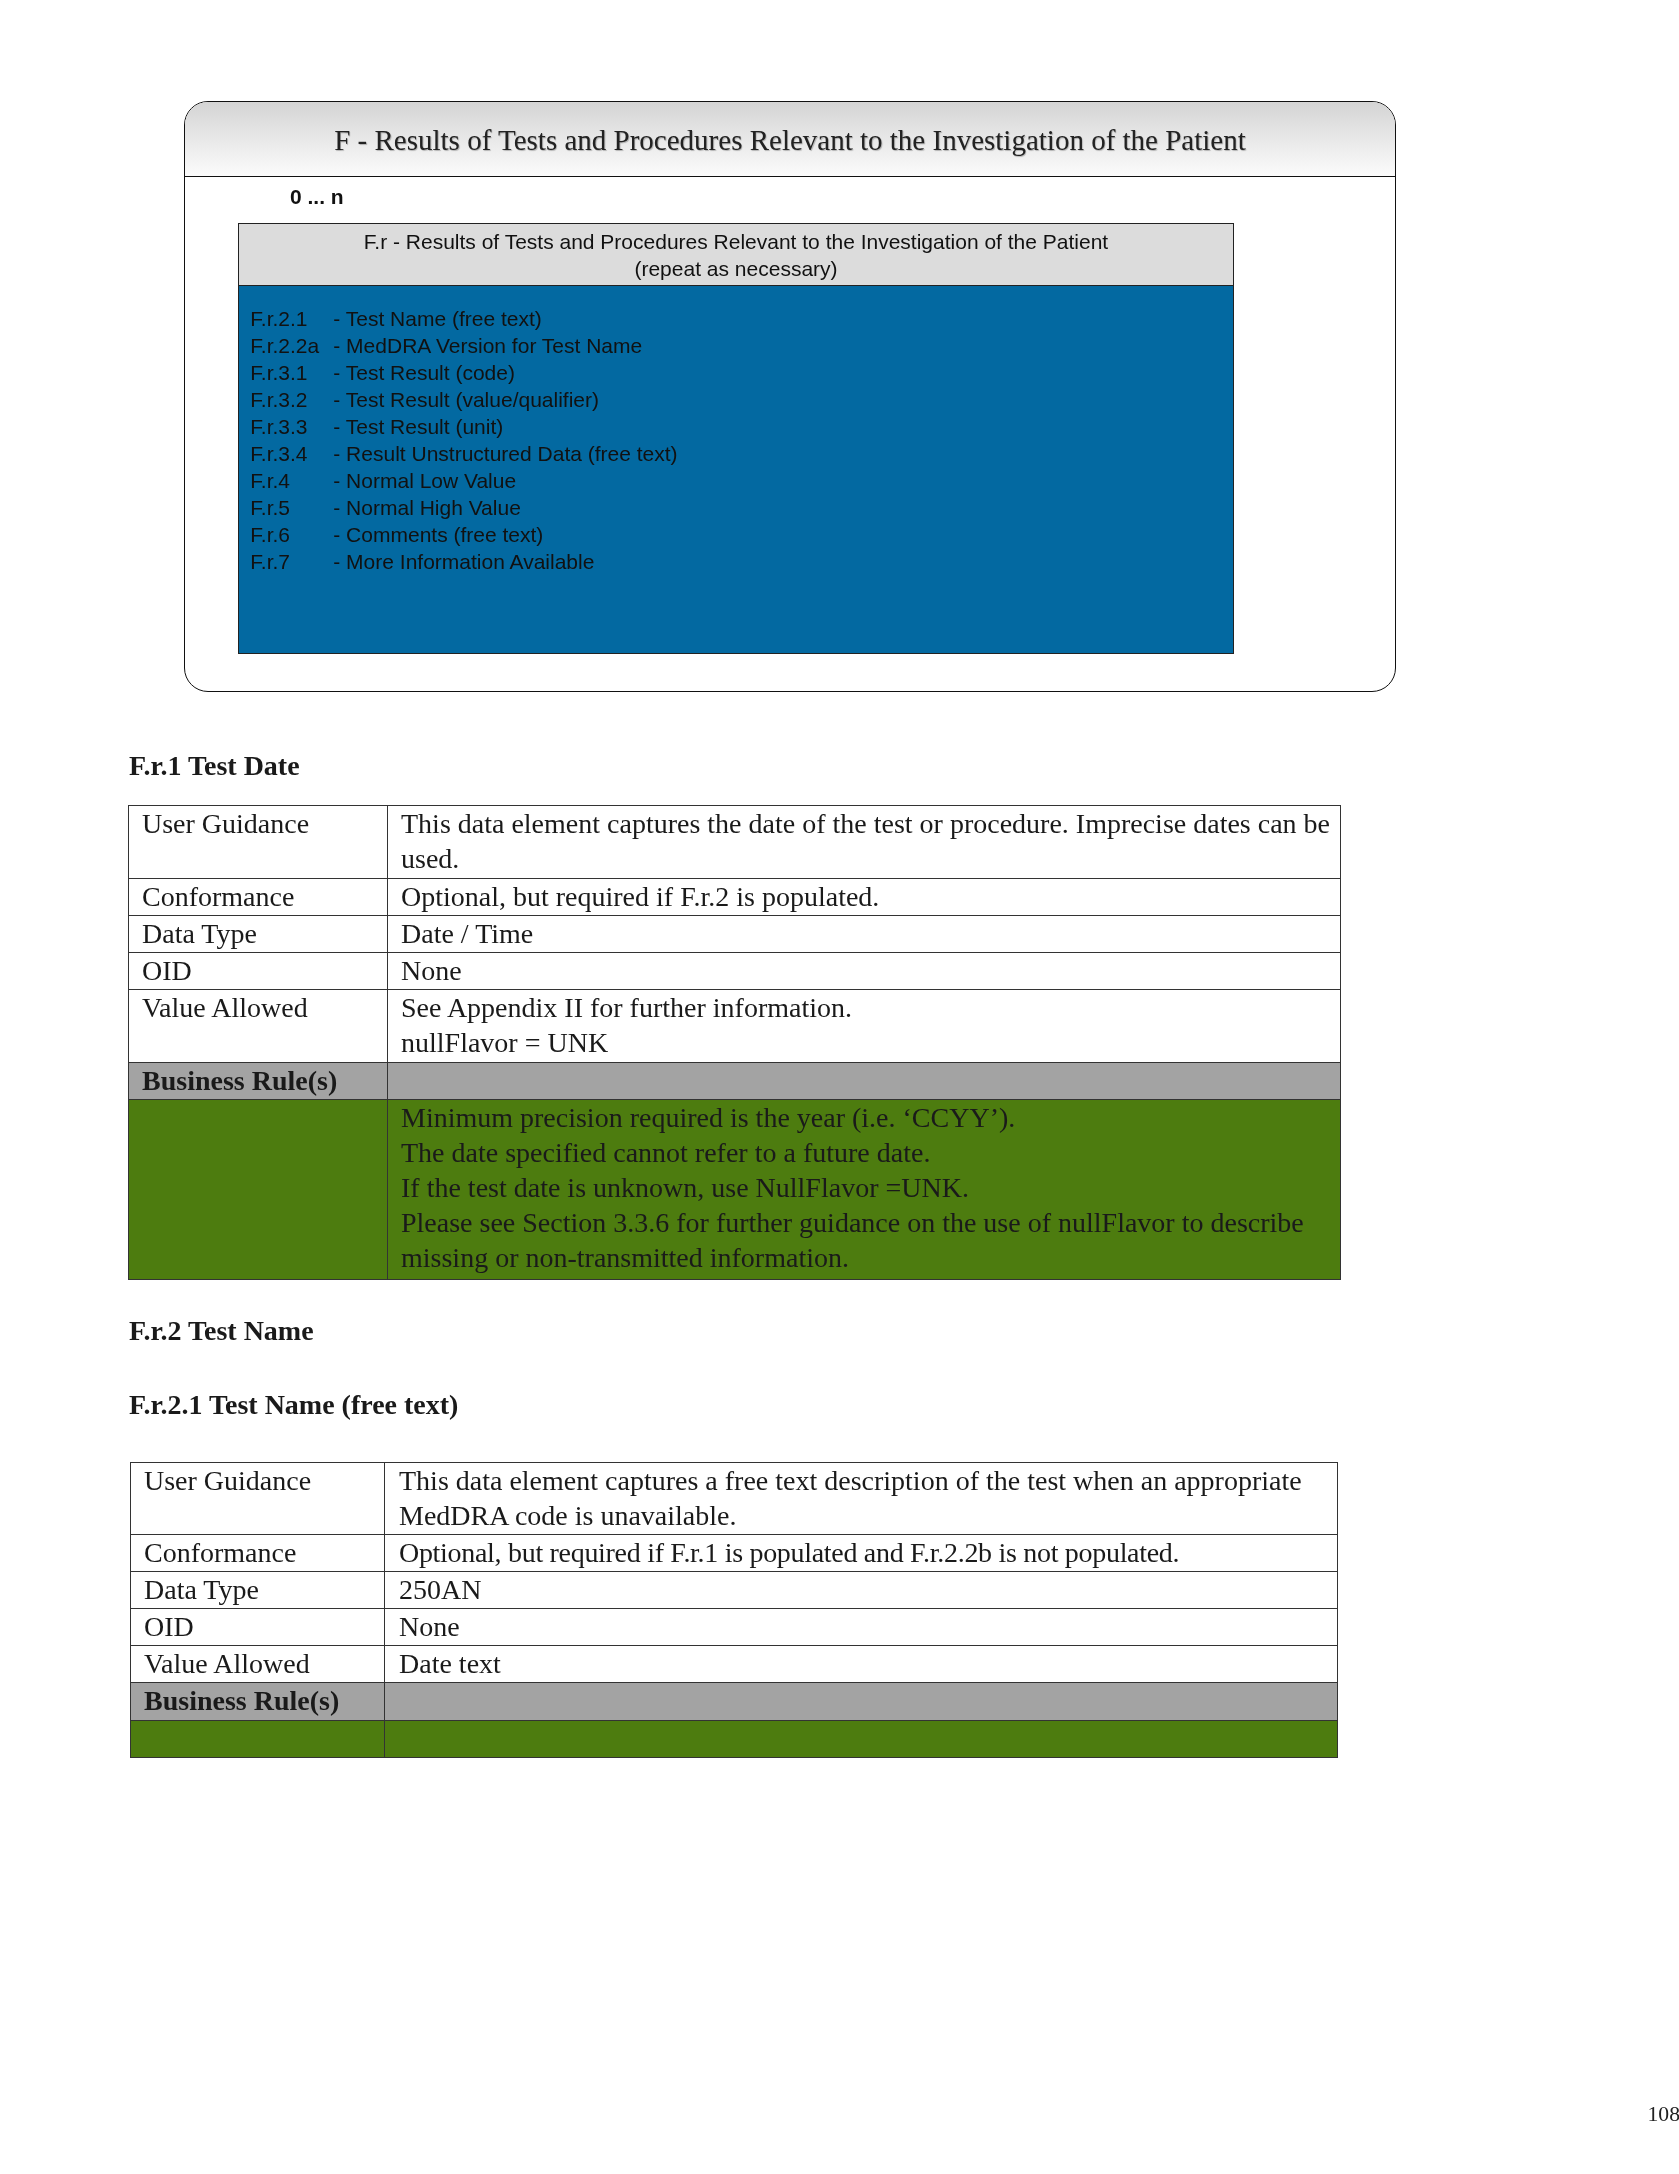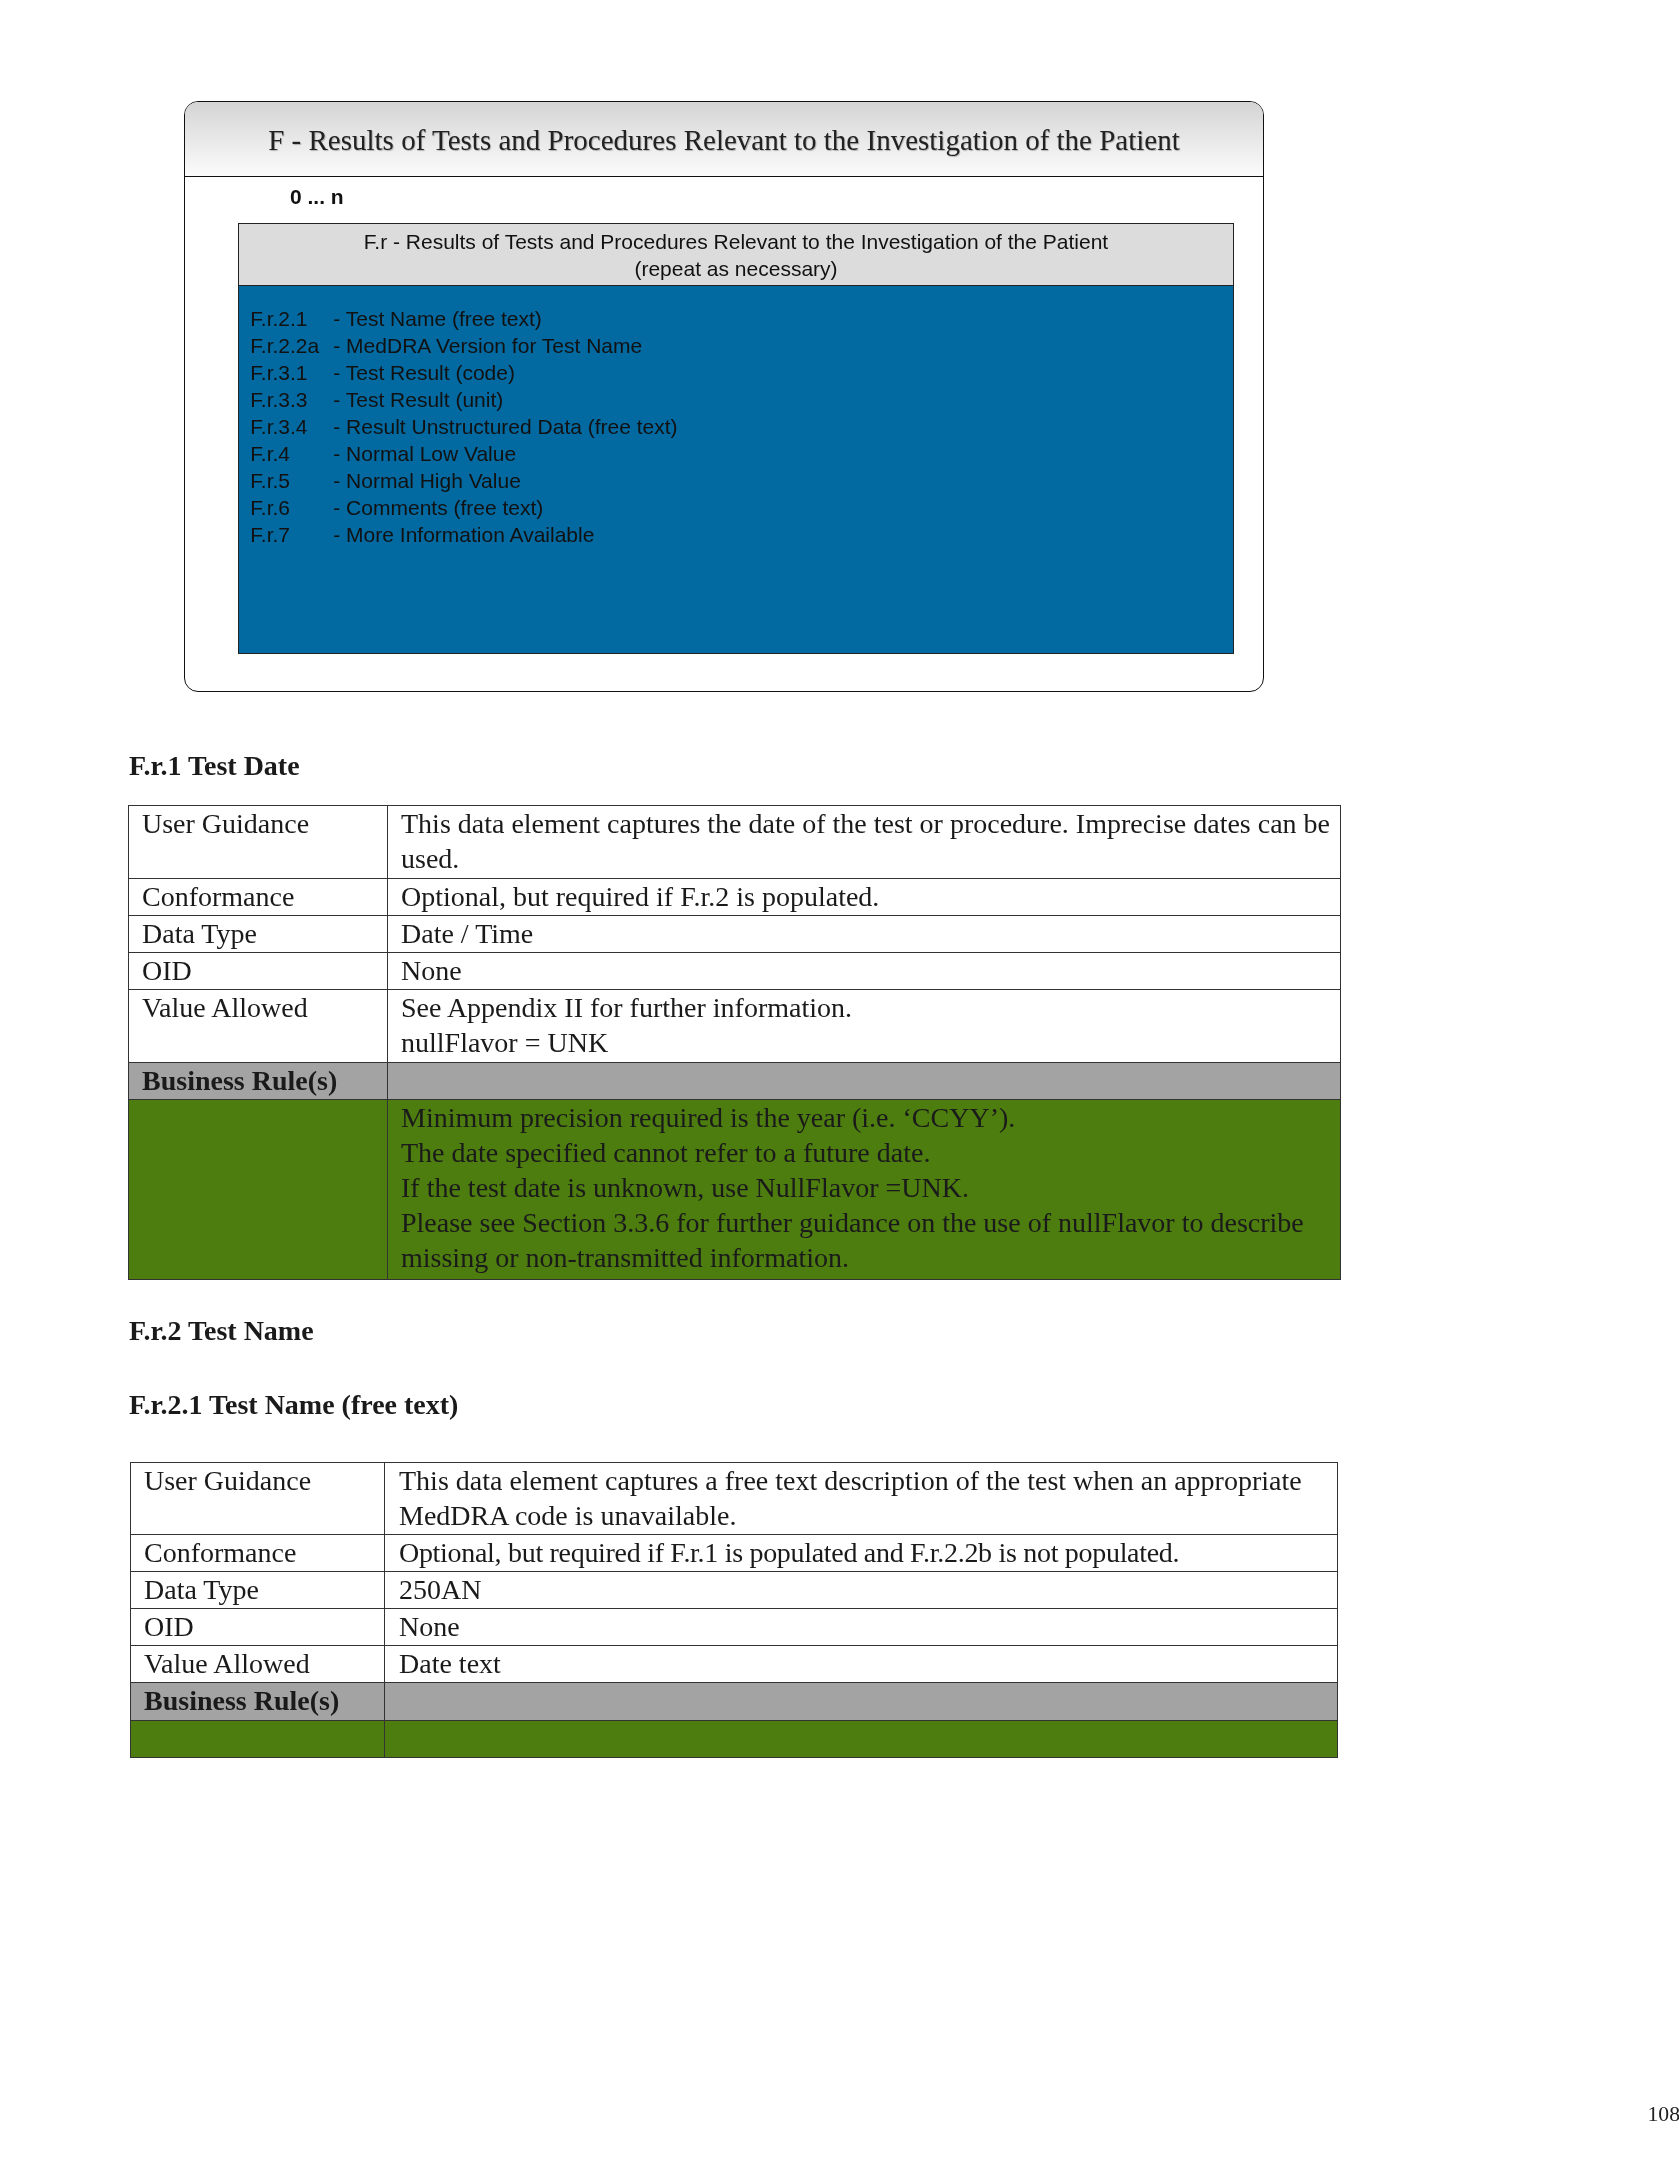--- a/index.html
+++ b/index.html
@@ -1,20 +1,20 @@
 <!DOCTYPE html>
 <html style="font-size:15px"><head>
 <meta charset="utf-8">
 <style>
   html, body { margin: 0; padding: 0; background: #ffffff; }
   body { width: 1680px; height: 2174px; position: relative; overflow: hidden; color: #1a1a1a; }
 
   .outer-box {
-    position: absolute; left: 184px; top: 101px; width: 1080px; height: 591px;
-    border: 1.9px solid #111; border-radius: 14px; box-sizing: border-box;
+    position: absolute; left: 184px; top: 101px; width: 1212px; height: 591px;
+    border: 1.9px solid #111; border-radius: 24px; box-sizing: border-box;
     background: #fff; overflow: hidden;
   }
   .outer-header {
     position: absolute; left: 0; top: 0; right: 0; height: 75px;
     border-bottom: 1.9px solid #111; box-sizing: border-box;
     background: linear-gradient(to bottom, #d4d4d4 0%, #ececec 60%, #fbfbfb 100%);
     display: flex; align-items: center; justify-content: center;
   }
   .outer-title {
     font-family: "Liberation Serif", "DejaVu Serif", serif; font-size: 29px;
@@ -74,20 +74,21 @@
   <div class="cardinality">0 ... n</div>
   <div class="inner-box">
     <div class="inner-header">
       <div>F.r - Results of Tests and Procedures Relevant to the Investigation of the Patient</div>
       <div>(repeat as necessary)</div>
     </div>
     <ul class="inner-list">
       <li><span class="code">F.r.2.1</span><span>- Test Name (free text)</span></li>
       <li><span class="code">F.r.2.2a</span><span>- MedDRA Version for Test Name</span></li>
       <li><span class="code">F.r.3.1</span><span>- Test Result (code)</span></li>
+      <li><span class="code">F.r.3.2</span><span>- Test Result (value/qualifier)</span></li>
       <li><span class="code">F.r.3.3</span><span>- Test Result (unit)</span></li>
       <li><span class="code">F.r.3.4</span><span>- Result Unstructured Data (free text)</span></li>
       <li><span class="code">F.r.4</span><span>- Normal Low Value</span></li>
       <li><span class="code">F.r.5</span><span>- Normal High Value</span></li>
       <li><span class="code">F.r.6</span><span>- Comments (free text)</span></li>
       <li><span class="code">F.r.7</span><span>- More Information Available</span></li>
     </ul>
   </div>
 </div>
 

